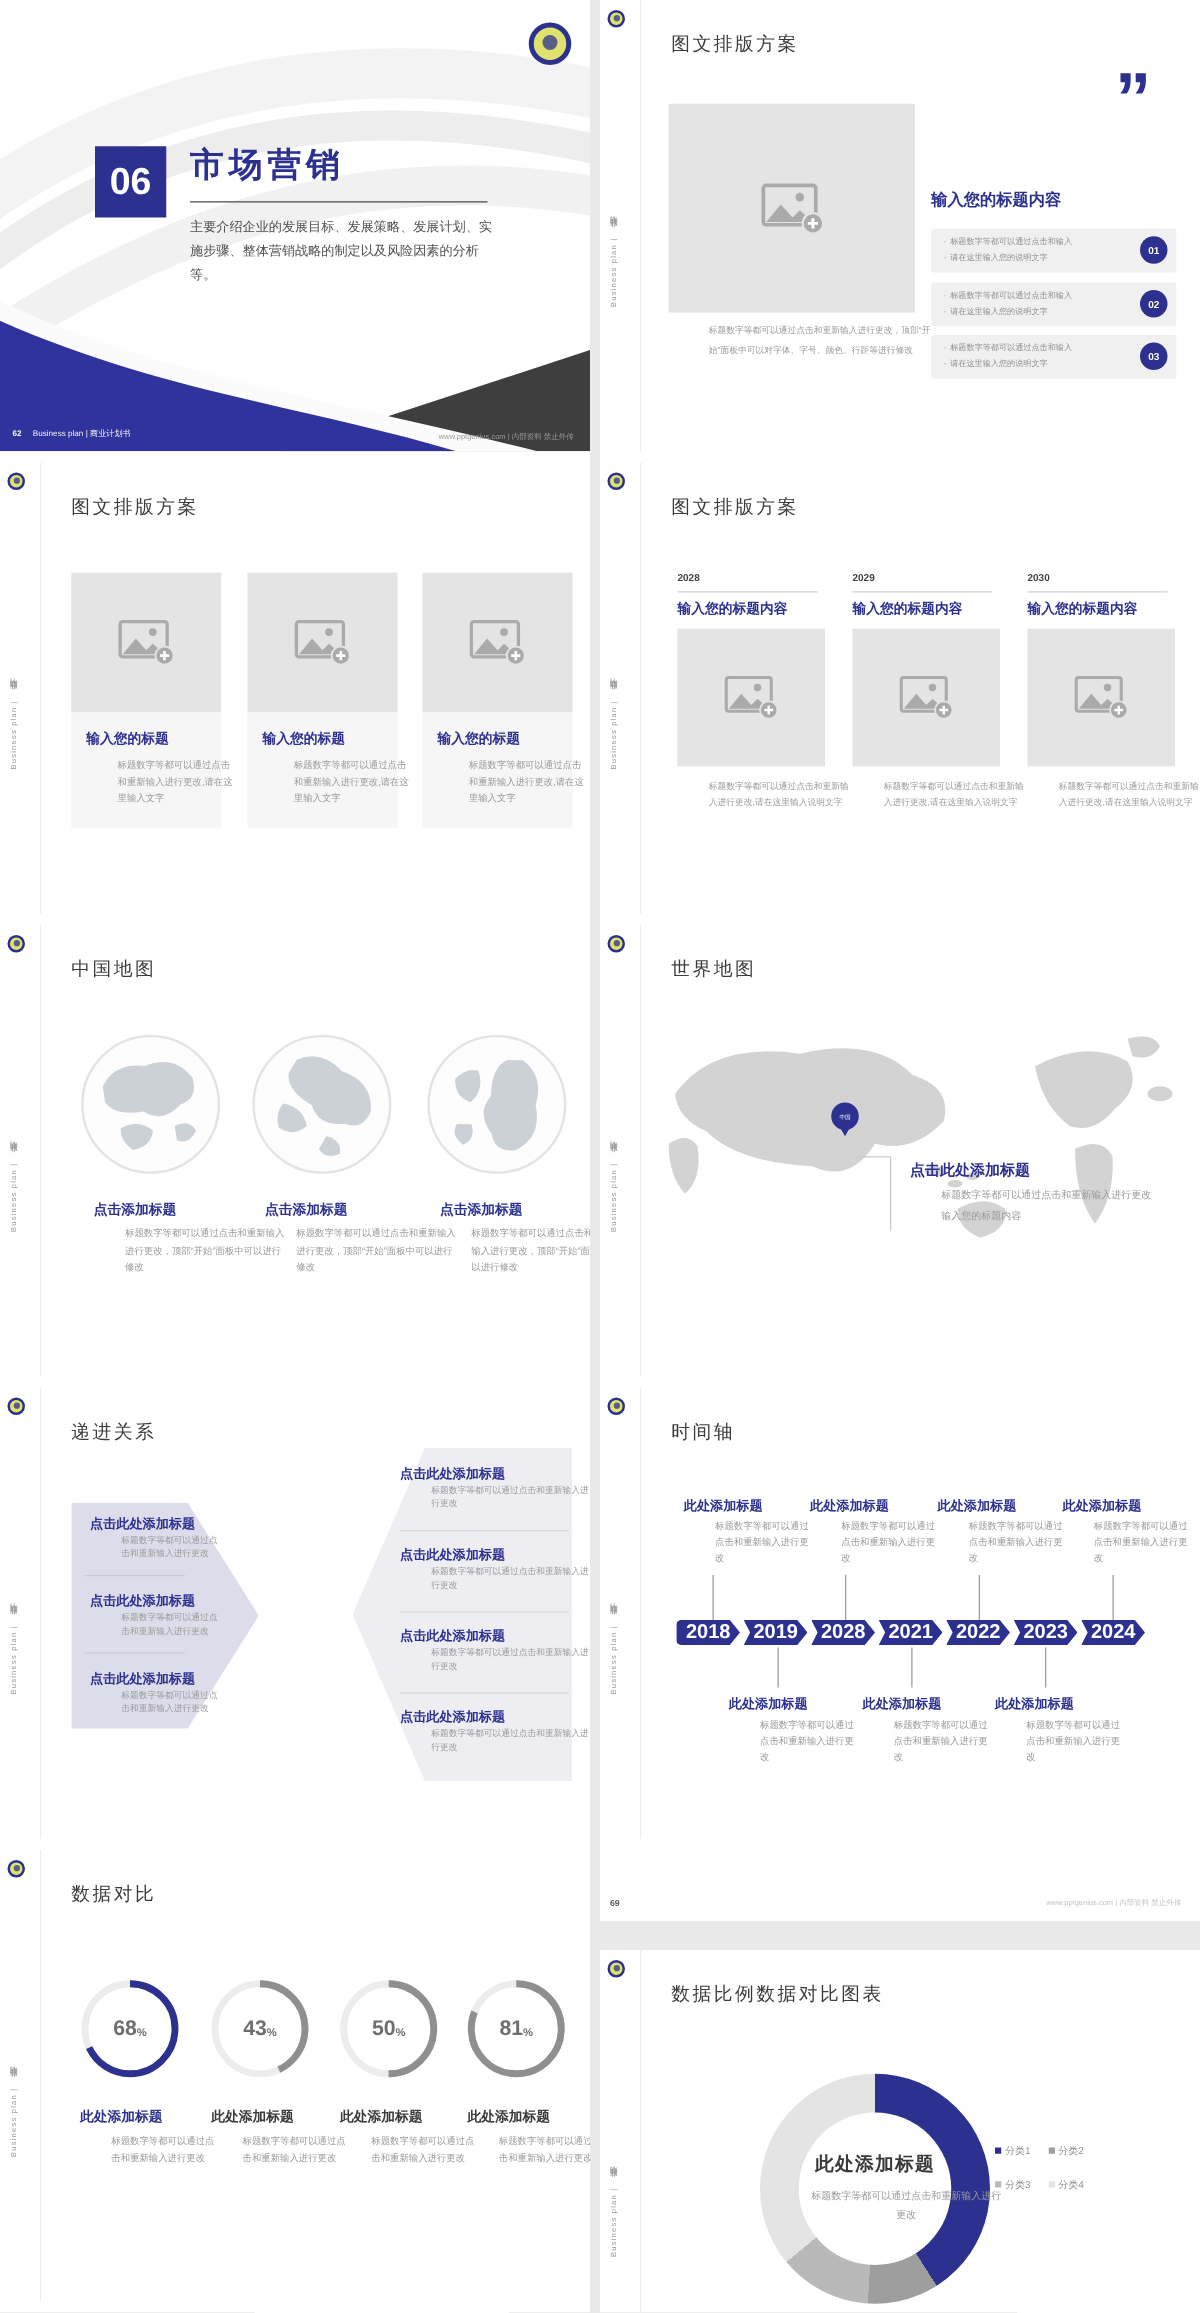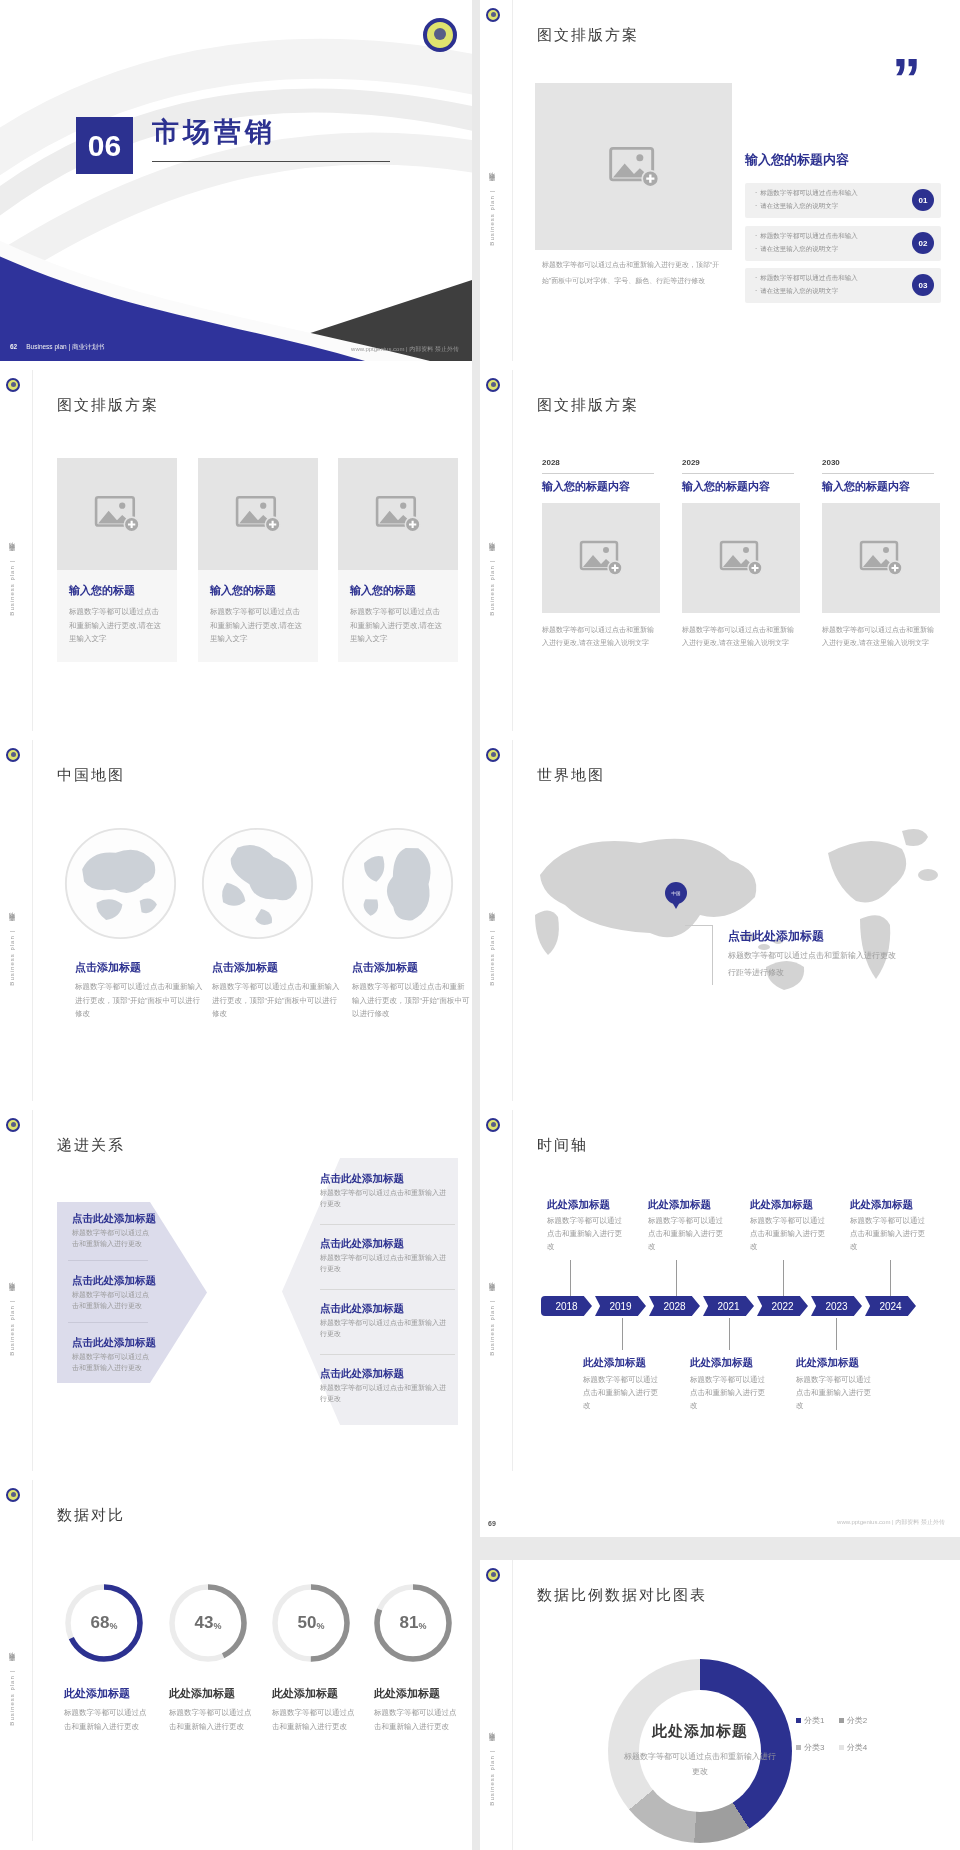--- a/index.html
+++ b/index.html
@@ -12,21 +12,21 @@
   .logo-sm i{display:block;width:5px;height:5px;margin:2px auto 0;border-radius:50%;background:#2c3190;opacity:.75;}
   .logo-lg{position:absolute;left:423px;top:18px;width:34px;height:34px;border-radius:50%;background:#dfe36e;border:4px solid #2c3190;box-sizing:border-box;}
   .logo-lg i{display:block;width:12px;height:12px;margin:6px auto 0;border-radius:50%;background:#2c3190;opacity:.75;}
   .vline{position:absolute;left:32px;top:0;width:1px;height:361px;background:#ededed;}
   .side-label{position:absolute;left:8px;top:50%;transform:translateY(-50%) rotate(180deg);writing-mode:vertical-rl;font-size:6px;color:#9a9a9a;letter-spacing:1px;white-space:nowrap;}
   .stitle{position:absolute;left:57px;top:26px;margin:0;font-size:15px;font-weight:normal;color:#3c3c3c;letter-spacing:2px;}
   .pagenum{position:absolute;left:8px;bottom:10px;font-size:7px;font-weight:bold;color:#555;}
   .site{position:absolute;right:15px;bottom:10px;font-size:6px;color:#c2c2c2;}
   
   .navy{color:#2c3190;} .b{font-weight:bold;}
-  .gt{color:#9a9a9a;word-break:break-all;}
+  .gt{color:#9a9a9a;word-break:break-all;margin-left:25px;}
   .ph-box{position:absolute;background:#e4e4e4;display:flex;align-items:center;justify-content:center;}
   .col-title{font-size:11px;font-weight:bold;color:#2c3190;}
   
   .num-box{position:absolute;left:76px;top:117px;width:57px;height:57px;background:#2c3190;color:#fff;font-size:30px;font-weight:bold;display:flex;align-items:center;justify-content:center;}
   .cover-title{position:absolute;left:152px;top:114px;font-size:27px;font-weight:bold;color:#2c3190;letter-spacing:4px;}
   .cover-line{position:absolute;left:152px;top:161px;width:238px;height:1px;background:#4a4a4a;}
   .cover-desc{position:absolute;left:152px;top:173px;width:243px;font-size:10.5px;line-height:19px;color:#4f4f4f;word-break:break-all;}
   .cover-footer-left{position:absolute;left:10px;top:343px;color:#f2f2f2;font-size:6.5px;}
   .cover-footer-left b{margin-right:9px;}
   .cover-footer-right{position:absolute;right:13px;top:345px;color:#9a9a9a;font-size:6px;}
@@ -53,21 +53,21 @@
   
   .pent-l{position:absolute;left:57px;top:92px;width:150px;height:181px;background:#dcdceb;clip-path:polygon(0 0,62% 0,100% 50%,62% 100%,0 100%);}
   .pent-r{position:absolute;left:282px;top:48px;width:176px;height:267px;background:#eeeef2;clip-path:polygon(33% 0,100% 0,100% 100%,33% 100%,0 50%);}
   .f-title{position:absolute;font-size:10.5px;font-weight:bold;color:#2c3190;white-space:nowrap;}
   .f-text{position:absolute;font-size:7px;line-height:11px;}
   .hr-thin{position:absolute;height:1px;background:#c9c9d8;}
   .big-circle{position:absolute;left:176px;top:124px;width:114px;height:114px;border-radius:50%;background:#fff;border:2px solid #e6e6e6;z-index:2;}
   .big-num{position:absolute;left:0;top:36px;width:114px;text-align:center;font-size:17px;font-weight:bold;color:#2c3190;letter-spacing:1px;}
   .big-lab{position:absolute;left:0;top:62px;width:114px;text-align:center;font-size:12px;font-weight:bold;color:#2c3190;}
   
-  .chip{position:absolute;top:186px;width:51px;height:20px;background:#2c3190;color:#fff;font-size:10px;font-weight:normal;display:flex;align-items:center;justify-content:center;clip-path:polygon(0 0,84% 0,100% 50%,84% 100%,0 100%,10% 50%);}
+  .chip{position:absolute;top:186px;width:51px;height:20px;background:#2c3190;color:#fff;font-size:16px;font-weight:bold;display:flex;align-items:center;justify-content:center;clip-path:polygon(0 0,84% 0,100% 50%,84% 100%,0 100%,10% 50%);}
   .chip.first{clip-path:polygon(0 0,84% 0,100% 50%,84% 100%,0 100%);border-radius:4px 0 0 4px;}
   .tl-title{position:absolute;font-size:10.5px;font-weight:bold;color:#2c3190;white-space:nowrap;}
   .tl-text{position:absolute;width:82px;font-size:7.5px;line-height:13px;}
   .tl-line{position:absolute;width:1px;background:#9a9a9a;}
   
   .ringwrap{position:absolute;width:84px;height:84px;}
   .ringlabel{position:absolute;left:0;top:0;width:84px;height:84px;display:flex;align-items:center;justify-content:center;color:#6e6e6e;font-weight:bold;}
   .ringlabel .pv{font-size:17px;} .ringlabel .ps{font-size:9px;margin-top:5px;}
   .r-title{position:absolute;font-size:11px;font-weight:bold;color:#3a3a3a;white-space:nowrap;}
   .r-title.first{color:#2c3190;}
@@ -94,20 +94,21 @@
       <path d="M225,361 L472,280 L472,361 Z" fill="#3e3e3e"></path>
       <path d="M-10,236 C120,300 260,318 430,361 L-10,361 Z" fill="#fbfbfb"></path>
       <path d="M-10,252 C120,312 240,324 365,361 L-10,361 Z" fill="#2f339b"></path>
     </svg>
     <div class="logo-lg">
         <i></i>
       </div>
     <div class="num-box">06</div>
     <div class="cover-title">市场营销</div>
     <div class="cover-line"></div>
+    <div class="cover-desc">主要介绍企业的发展目标、发展策略、发展计划、实施步骤、整体营销战略的制定以及风险因素的分析等。</div>
     <div class="cover-footer-left"><b>62</b><span>Business plan | 商业计划书</span></div>
     <div class="cover-footer-right">www.pptgenius.com | 内部资料 禁止外传</div>
   </section>
 
   <section class="slide r" style="left:480px;top:0">
     <div class="logo-sm">
         <i></i>
       </div>
     <div class="vline"></div>
     <div class="side-label">Business plan | 商业计划书</div>
@@ -316,21 +317,21 @@
         <path d="M330 104 Q352 94 360 110 Q362 142 346 164 Q330 142 330 104 Z"></path>
         <ellipse cx="398" cy="60" rx="10" ry="6"></ellipse>
       </g>
     </svg>
     <div class="pin">
         <span>中国</span>
       </div>
     <div class="abs" style="left:205px;top:185px;width:27px;height:1px;background:#c9c9c9"></div>
     <div class="abs" style="left:232px;top:185px;width:1px;height:60px;background:#c9c9c9"></div>
     <div class="abs navy b" style="left:248px;top:188px;font-size:12px">点击此处添加标题</div>
-    <div class="abs gt" style="left:248px;top:207px;width:178px;font-size:8px;line-height:17px">标题数字等都可以通过点击和重新输入进行更改 行距等进行修改</div>
+    <div class="abs gt" style="left:248px;top:207px;width:178px;font-size:8px;line-height:17px">标题数字等都可以通过点击和重新输入进行更改 输入您的标题内容</div>
 
     <div class="pagenum">67</div>
     <div class="site">www.pptgenius.com | 内部资料 禁止外传</div>
   </section>
 
   <section class="slide" style="left:0;top:1110px">
     <div class="logo-sm">
         <i></i>
       </div>
     <div class="vline"></div>

